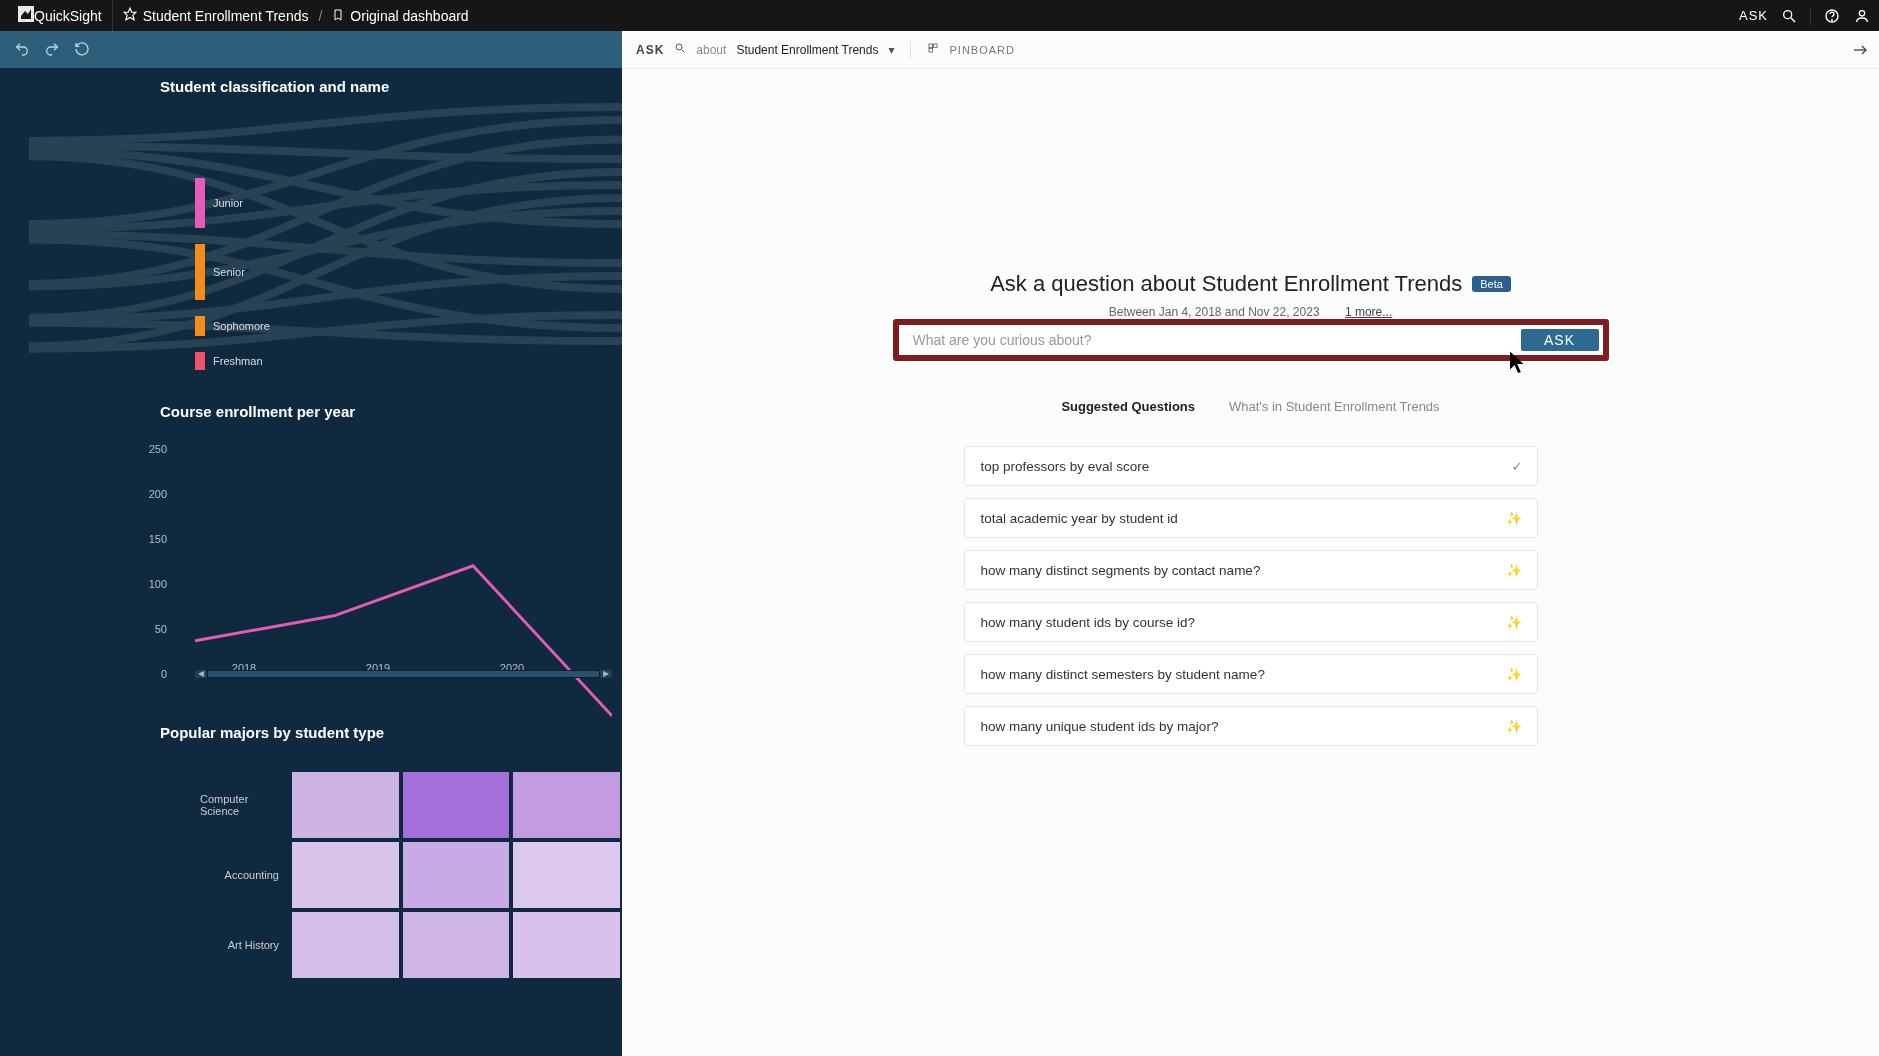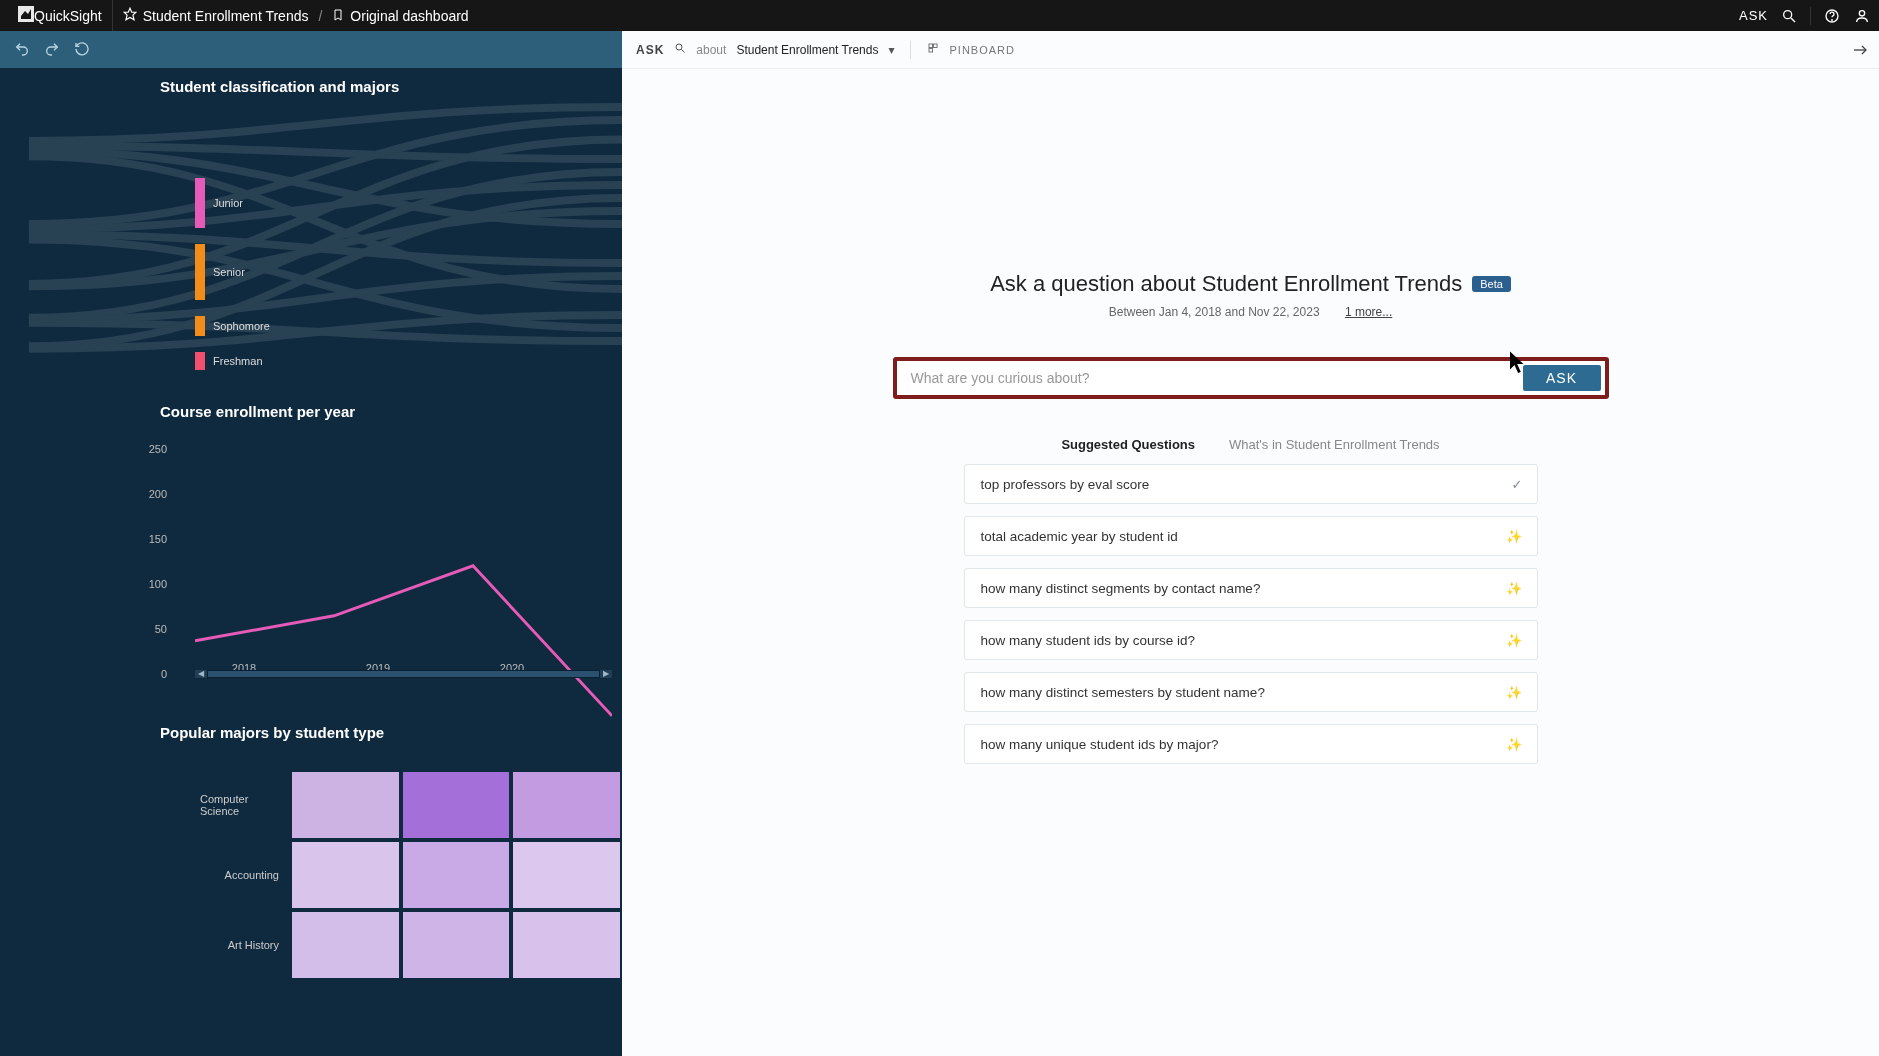--- a/index.html
+++ b/index.html
@@ -69,30 +69,30 @@
 .heat-labels{position:absolute;left:200px;top:56px;}
 .heat-label{height:70px;display:flex;align-items:center;justify-content:flex-end;width:85px;font-size:11px;color:#ccc;padding-right:6px;}
 
 
 .ask-center{position:absolute;left:0;right:0;top:240px;display:flex;flex-direction:column;align-items:center;}
 .ask-title-row{display:flex;align-items:center;gap:10px;}
 .ask-title{font-size:22px;color:#222;}
 .beta{background:#2b5f8e;color:#fff;font-size:11px;padding:2px 8px;border-radius:3px;}
 .ask-sub{font-size:12px;color:#666;margin-top:8px;}
 .ask-sub a{text-decoration:underline;color:#444;margin-left:22px;}
-.ask-input-row{margin-top:38px;display:flex;width:716px;height:42px;border:4px solid #7f1d1d;border-radius:3px;background:#fff;overflow:hidden;}
+.ask-input-row{display:flex;width:716px;height:42px;border:6px solid #7f1d1d;border-radius:3px;background:#fff;overflow:hidden;}
 .ask-input{flex:1;border:none;outline:none;padding:0 14px;font-size:14px;color:#333;background:#fff;}
 .ask-input::placeholder{color:#999;}
 .ask-btn{width:78px;background:#2d6b93;color:#fff;border:none;font-size:14px;letter-spacing:1px;cursor:pointer;margin:4px;border-radius:2px;}
 
 .tabs{margin-top:38px;display:flex;gap:34px;font-size:13px;}
 .tab{color:#888;cursor:pointer;}
 .tab.active{color:#222;font-weight:600;}
 
-.suggestions{margin-top:12px;width:574px;display:flex;flex-direction:column;gap:12px;}
+.suggestions{margin-top:32px;width:574px;display:flex;flex-direction:column;gap:12px;}
 .sugg{height:40px;border:1px solid #e2e7eb;border-radius:3px;background:#fff;display:flex;align-items:center;padding:0 16px;font-size:13.5px;color:#333;position:relative;cursor:pointer;}
 .sugg .mark{position:absolute;right:14px;color:#7a8a96;font-size:13px;}
 
 .cursor{position:absolute;width:18px;height:26px;pointer-events:none;}
 .cursor svg{width:100%;height:100%;}
 
 </style>
 </head>
 <body>
 
@@ -159,21 +159,21 @@
         </span>
       <span class="ltool">
           <svg viewBox="0 0 24 24" width="16" height="16" fill="none" stroke="#b9d6e5" stroke-width="2">
             <path d="M3 12a9 9 0 1 0 3-7L3 8"></path>
             <path d="M3 3v5h5"></path>
           </svg>
         </span>
     </div>
 
     <div class="vis vis1">
-      <div class="vis-title">Student classification and majors</div>
+      <div class="vis-title">Student classification and name</div>
       <svg class="sankey-flows" viewBox="0 0 430 250" preserveAspectRatio="none" style="width:100%;height:100%;">
         <g stroke="#6b7c87" stroke-width="6" fill="none" opacity="0.28">
           <path d="M20 56 C 200 56 240 30 430 30"></path>
           <path d="M20 60 C 200 60 240 70 430 70"></path>
           <path d="M20 64 C 200 64 240 120 430 120"></path>
           <path d="M20 68 C 200 68 240 170 430 170"></path>
           <path d="M20 120 C 200 120 240 40 430 40"></path>
           <path d="M20 124 C 200 124 240 90 430 90"></path>
           <path d="M20 128 C 200 128 240 150 430 150"></path>
           <path d="M20 132 C 200 132 240 200 430 200"></path>

